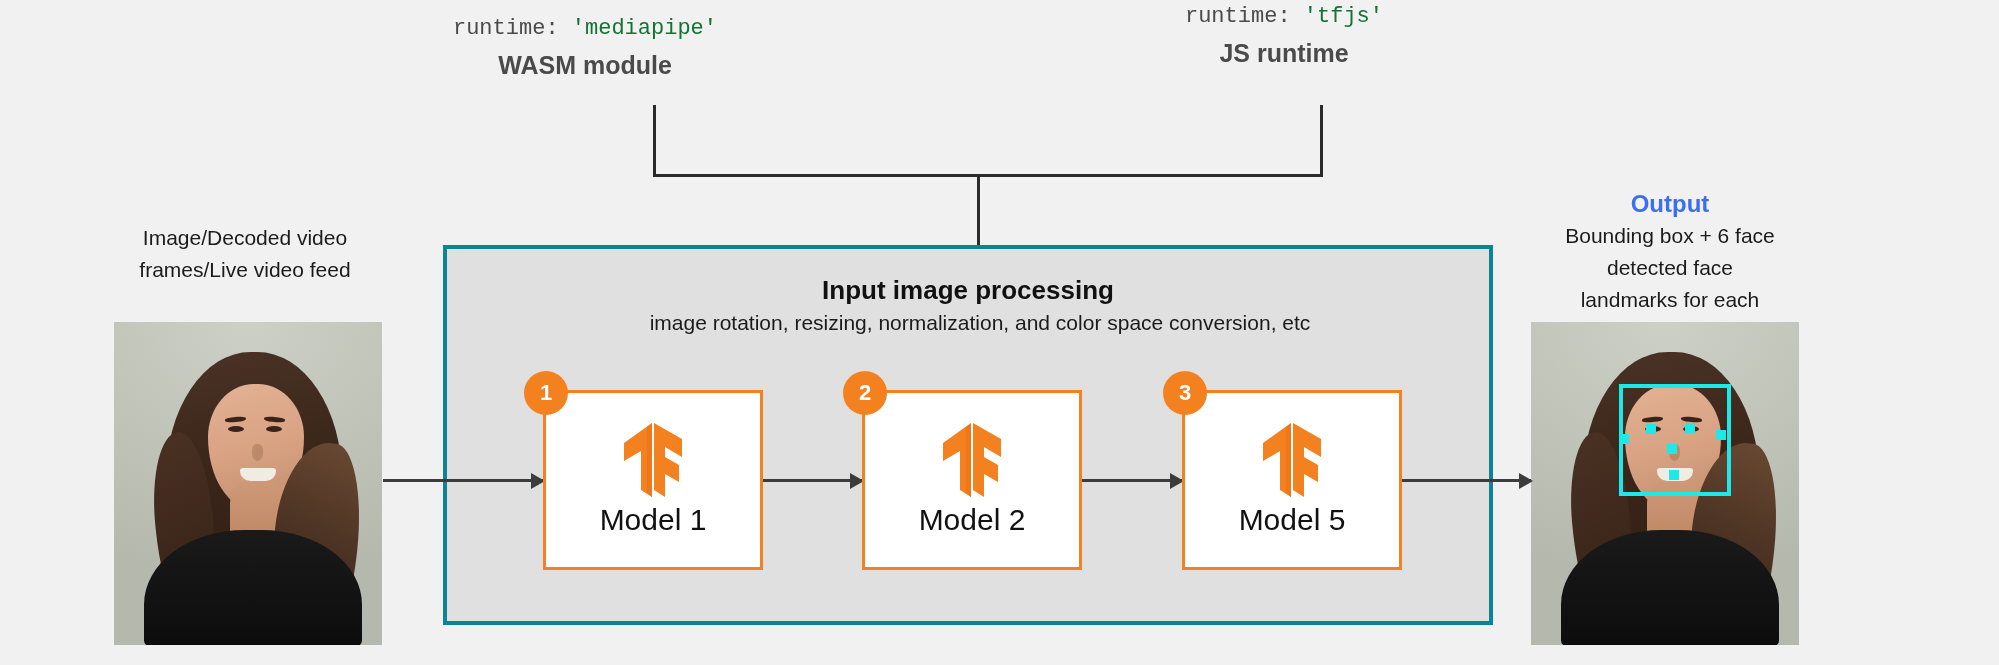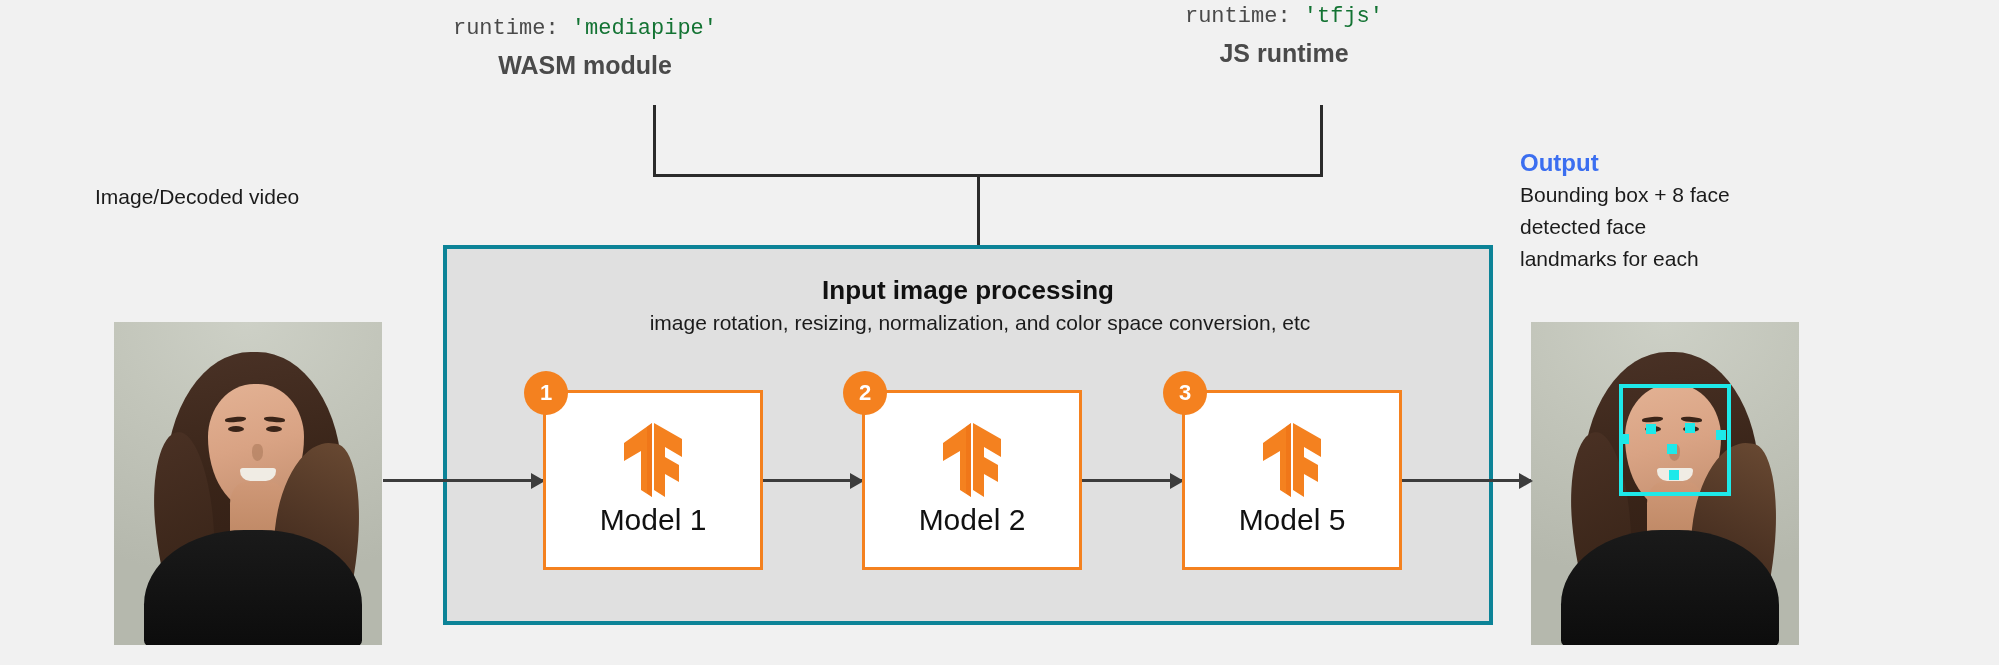--- a/index.html
+++ b/index.html
@@ -24,21 +24,21 @@
   }
   #rt-mediapipe{left:375px;top:12px;width:420px;}
   #rt-tfjs{left:1074px;top:0px;width:420px;}
 
   
   .bracket{position:absolute;}
   .bk-v{position:absolute;width:3px;background:#2b2b2b;}
   .bk-h{position:absolute;height:3px;background:#2b2b2b;}
 
   
-  .side-caption{position:absolute;text-align:left;}
+  .side-caption{position:absolute;text-align:center;margin-top:41px;}
   .side-caption .cap-title{
     font-size:24px;font-weight:bold;color:#3b6ef0;line-height:30px;
   }
   .side-caption .cap-body{
     font-size:21px;color:#1b1b1b;line-height:30px;margin-top:2px;
   }
   #cap-input{left:95px;top:180px;width:300px;}
   #cap-output{left:1520px;top:148px;width:300px;}
 
   
@@ -170,25 +170,26 @@
 
   <div class="bracket">
     <div class="bk-v" style="left:653px;top:105px;height:72px;"></div>
     <div class="bk-v" style="left:1320px;top:105px;height:72px;"></div>
     <div class="bk-h" style="left:653px;top:174px;width:670px;"></div>
     <div class="bk-v" style="left:977px;top:174px;height:74px;"></div>
   </div>
 
   <div class="side-caption" id="cap-input">
     <div class="cap-body">Image/Decoded video</div>
+    <div class="cap-body">frames/Live video feed</div>
   </div>
 
   <div class="side-caption" id="cap-output">
     <div class="cap-title">Output</div>
-    <div class="cap-body">Bounding box + 8 face</div>
+    <div class="cap-body">Bounding box + 6 face</div>
     <div class="cap-body">detected face</div>
     <div class="cap-body">landmarks for each</div>
   </div>
 
   <div class="photo" id="photo-input">
     <div class="ph-bg"></div>
     <div class="ph-hair hair-back"></div>
     <div class="ph-skin face"></div>
     <div class="ph-body neck"></div>
     <div class="ph-hair hair-side-l"></div>

